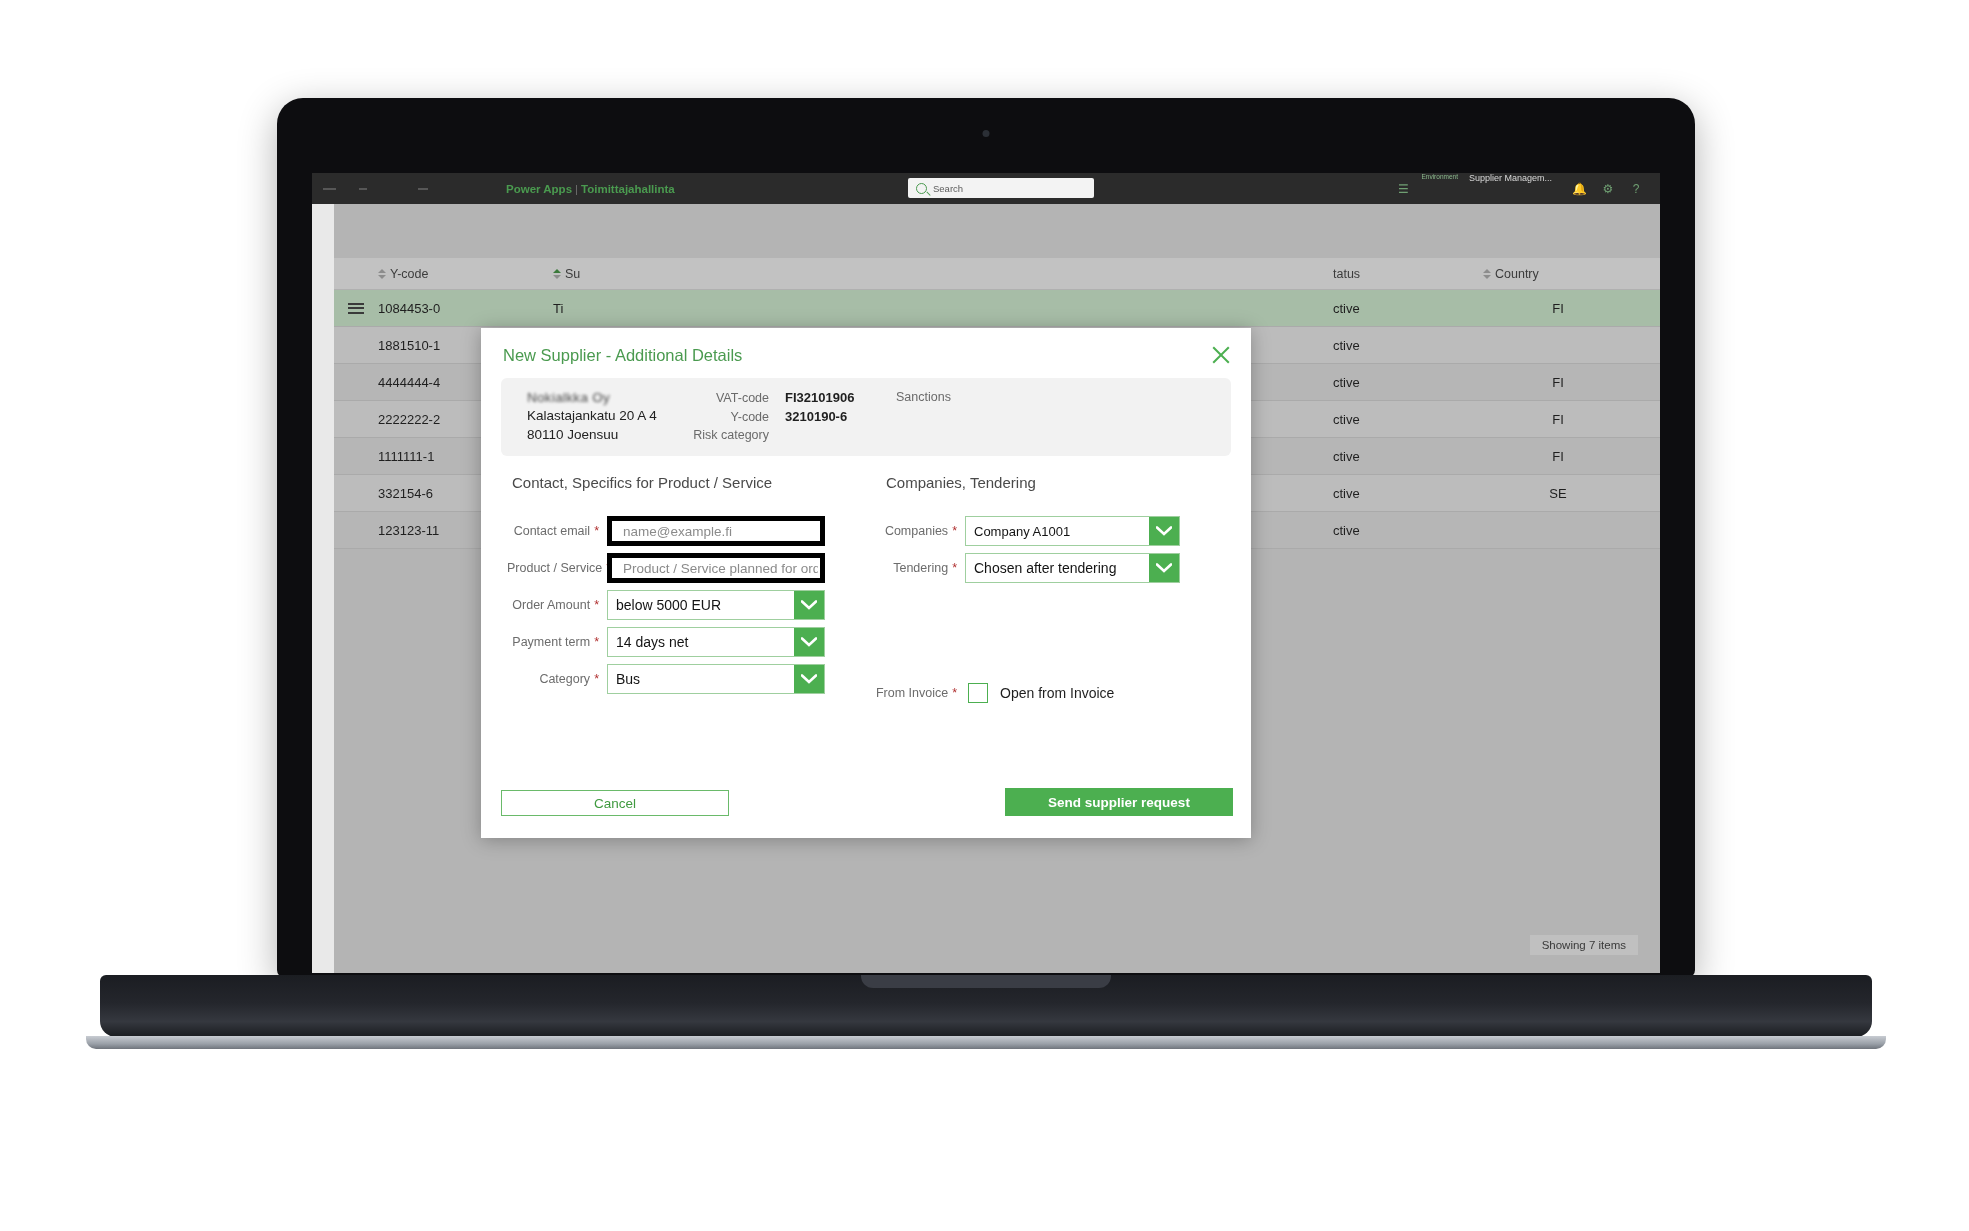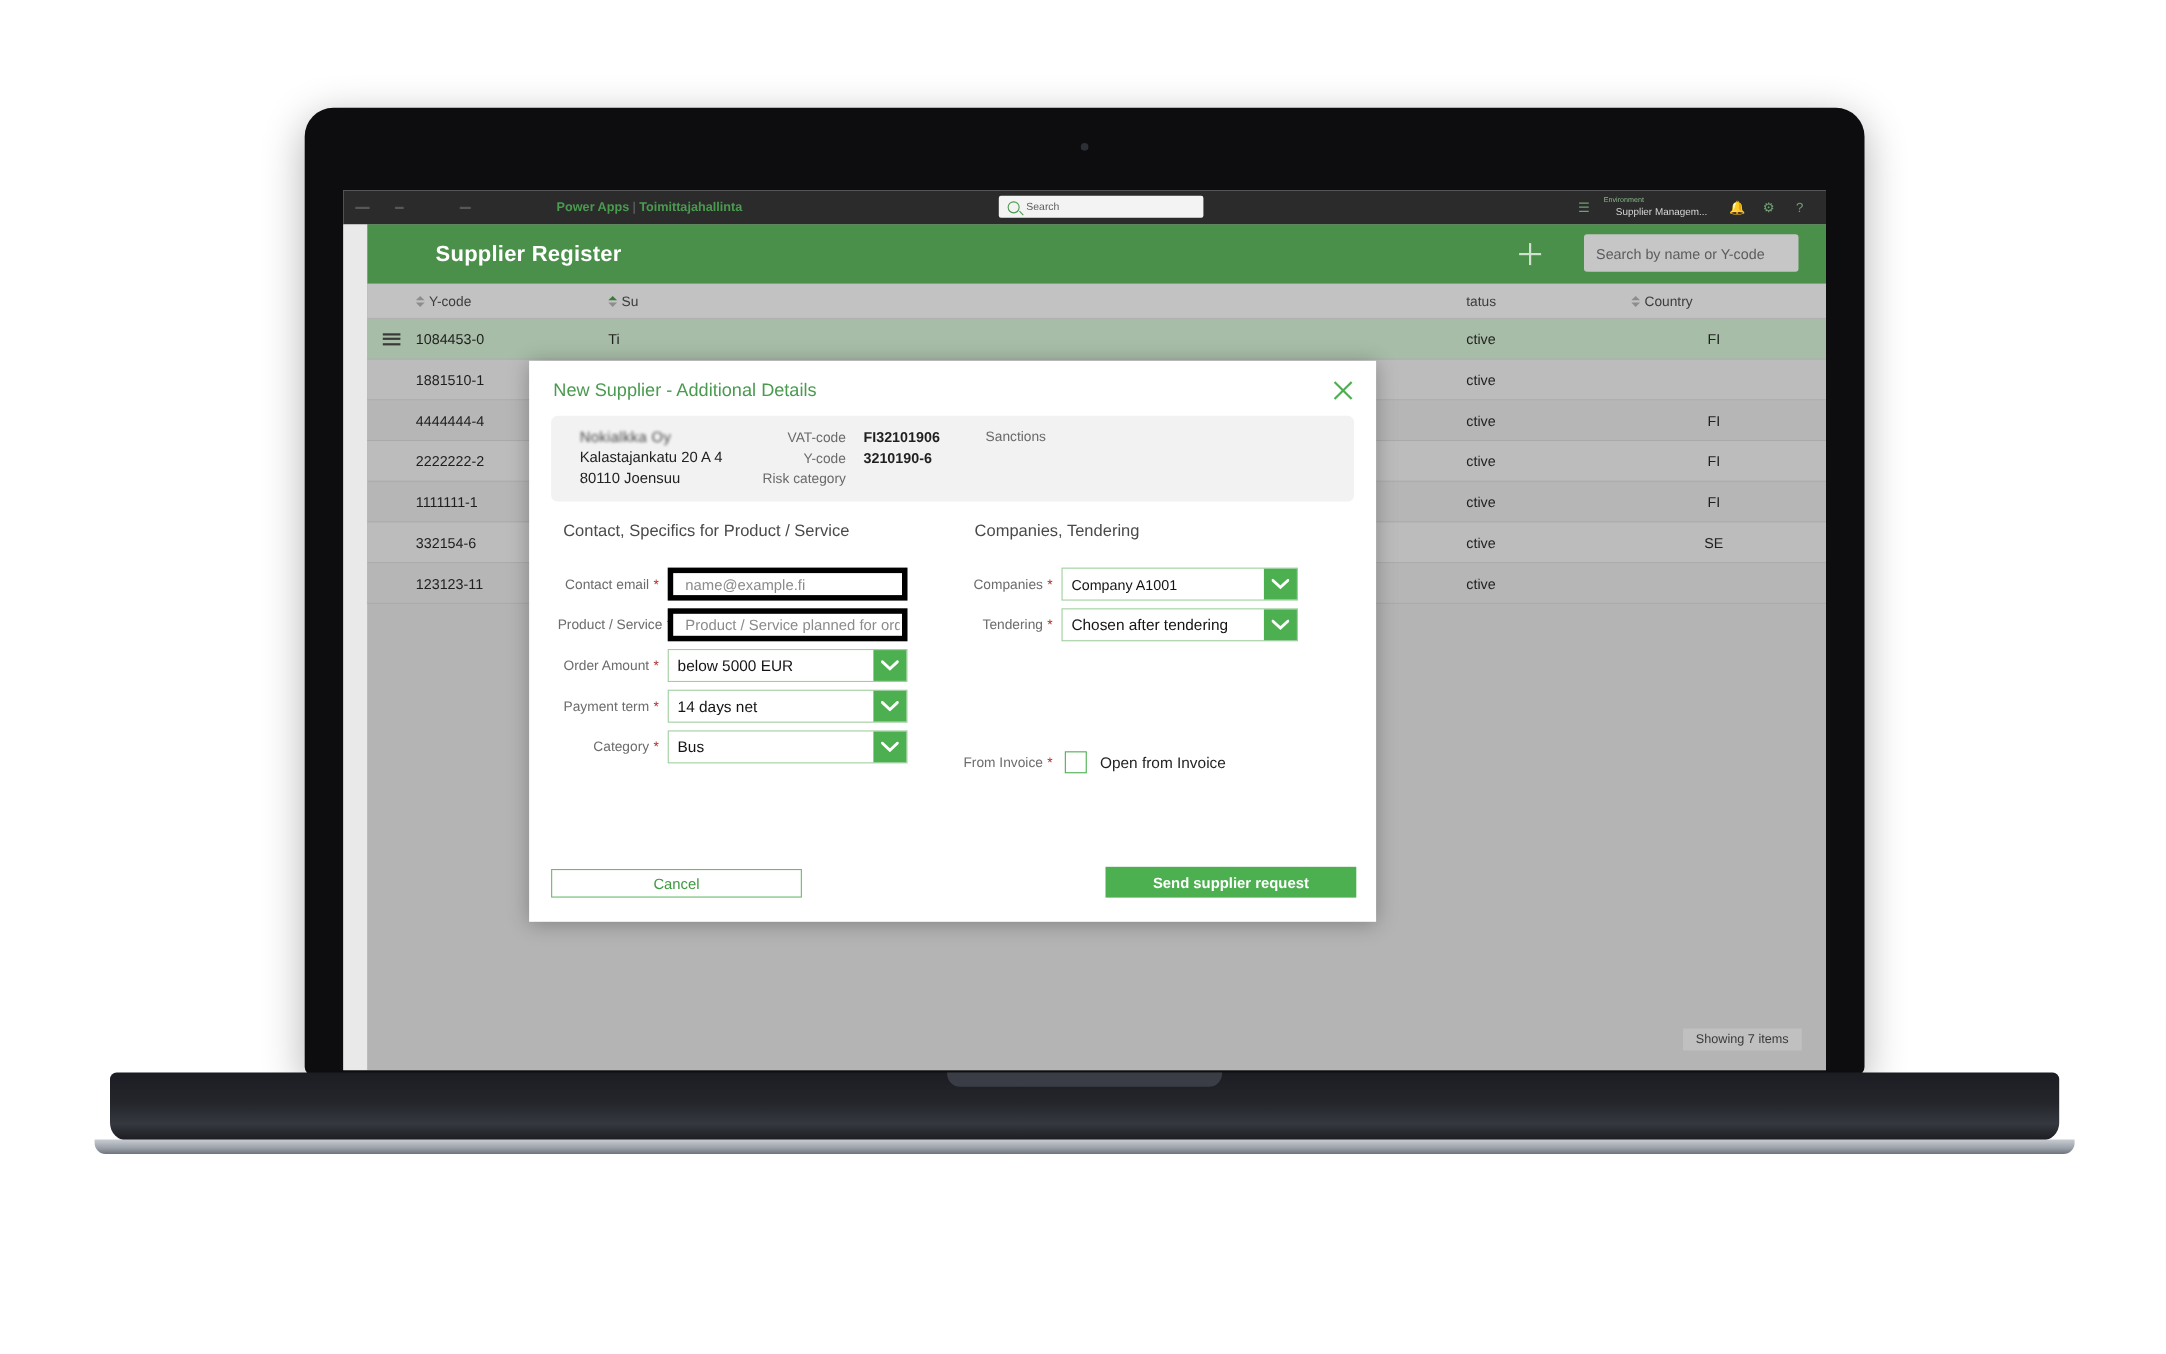--- a/index.html
+++ b/index.html
@@ -164,21 +164,21 @@
     width: 28px;
     height: 31px;
     display: flex;
     align-items: center;
     justify-content: center;
     color: #6f9f72;
     font-size: 12px;
   }
   #pa-env {
     display: flex;
-    flex-direction: column;
+    flex-direction: row;
     justify-content: center;
     height: 31px;
     margin-right: 14px;
     margin-left: 4px;
   }
   #pa-env-label {
     font-size: 6.5px;
     color: #8ab88c;
     line-height: 8px;
   }
@@ -646,25 +646,20 @@
               <span id="pa-env-value">Supplier Managem...</span>
             </div>
             <div class="pa-icon">🔔</div>
             <div class="pa-icon">⚙</div>
             <div class="pa-icon">?</div>
           </div>
         </div>
 
         <div id="left-rail"></div>
 
-        <div id="app-header">
-          <div id="app-title">Supplier Register</div>
-          <div id="add-supplier-button"></div>
-          <input id="header-search" type="text" placeholder="Search by name or Y-code" style="">
-        </div>
 
         <div id="table-wrap">
 
           <div id="table-header">
             <div class="col-handle"></div>
             <div class="th col-ycode">
               <span class="sort-arrows">
                   <i class="up"></i>
                   <i class="down"></i>
                 </span>

